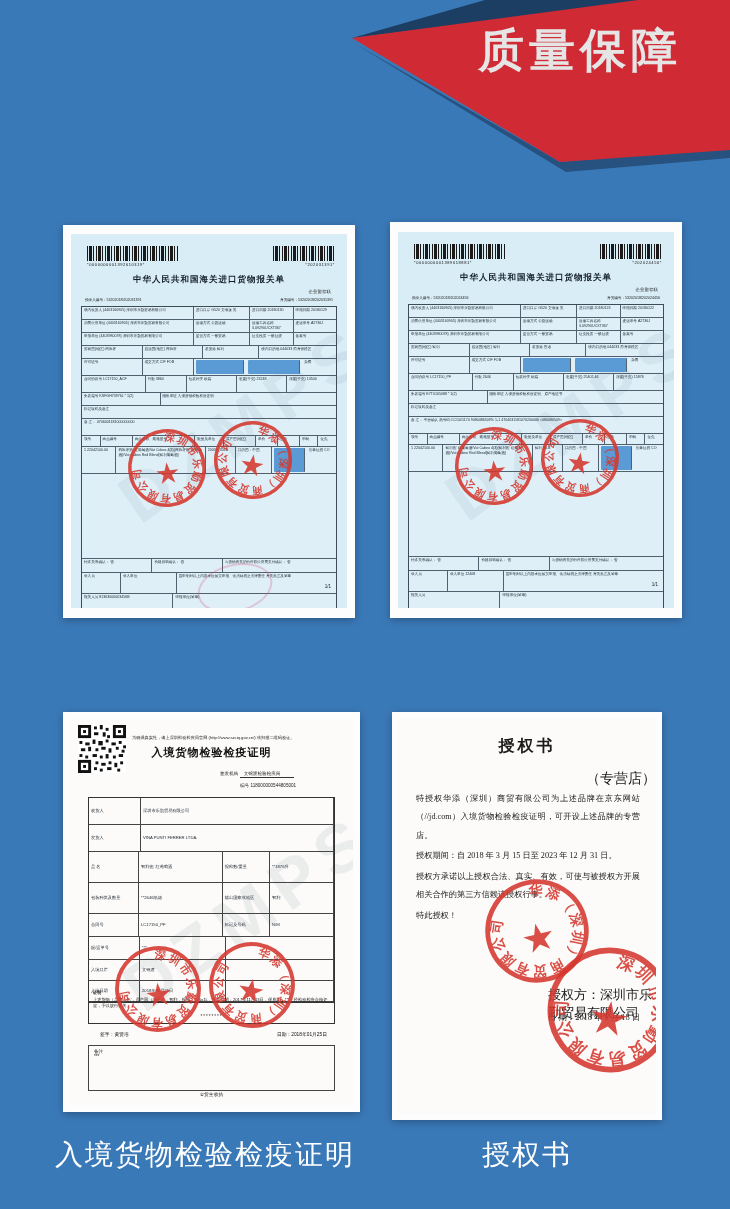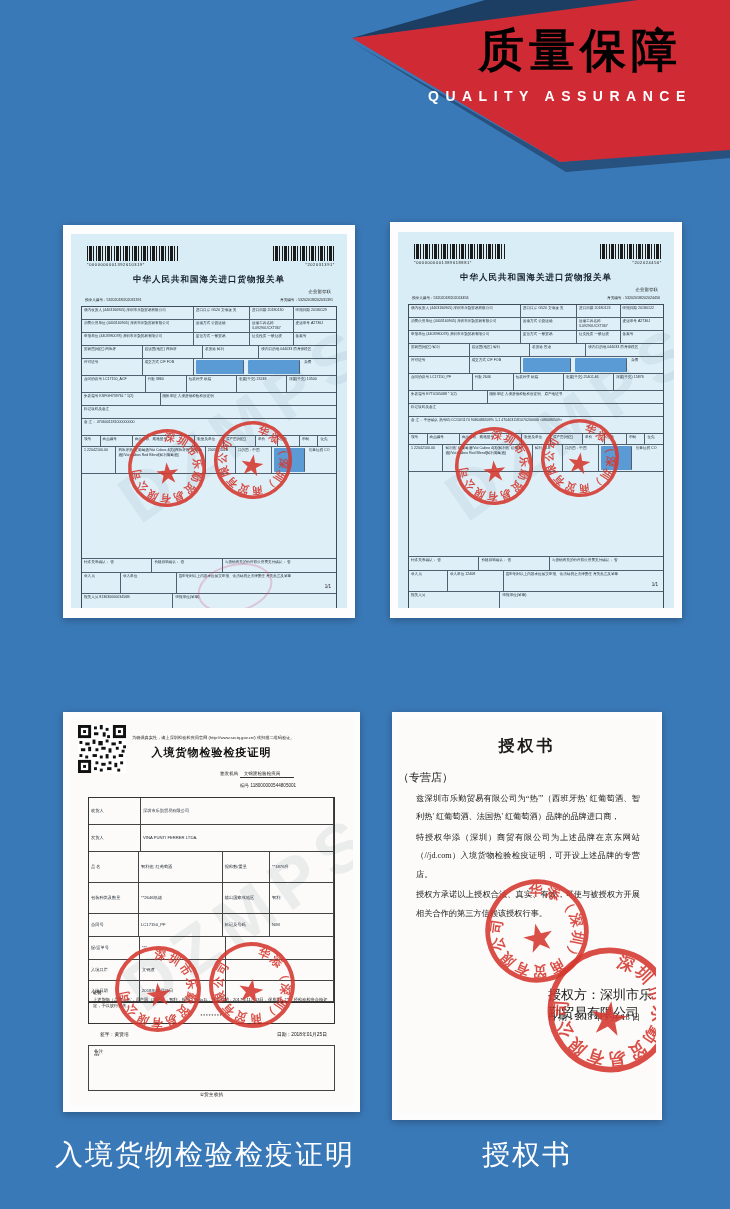--- a/index.html
+++ b/index.html
@@ -1,21 +1,21 @@
 <!DOCTYPE html>
 <html><head>
 <meta charset="utf-8">
 <style>
   html,body{margin:0;padding:0;}
   body{font-family:"Liberation Sans","DejaVu Sans",sans-serif;}
   .page{position:relative;width:730px;height:1209px;background:#3a79b8;overflow:hidden;}
 
   
   .banner-svg{position:absolute;left:0;top:0;width:730px;height:210px;}
-  .banner-zh{position:absolute;left:478px;top:20px;width:240px;color:#000000;font-size:46px;font-weight:bold;letter-spacing:5px;white-space:nowrap;}
+  .banner-zh{position:absolute;left:478px;top:20px;width:240px;color:#e5e5e5;font-size:46px;font-weight:bold;letter-spacing:5px;white-space:nowrap;}
   .banner-en{position:absolute;left:428px;top:88px;width:240px;color:#fff;font-size:14px;letter-spacing:6.5px;white-space:nowrap;font-weight:bold;}
 
   
   .doc{position:absolute;background:#fdfdfd;box-shadow:0 2px 8px rgba(0,0,0,.28);}
   .paper{position:absolute;overflow:hidden;}
   .paper-blue{background:#d9edf6;}
   .paper-white{background:#fcfbf9;}
   .watermark{position:absolute;left:-20px;top:40%;width:140%;text-align:center;transform:rotate(-35deg);font-size:68px;font-weight:bold;letter-spacing:10px;color:rgba(90,115,140,.10);pointer-events:none;}
 
   
@@ -53,21 +53,21 @@
   .cert-block{border-top:.6px solid #444;padding:3px 4px;font-size:4.2px;line-height:1.6;color:#1a1a1a;min-height:30px;}
   .cert-label{font-weight:bold;display:block;}
   .dots{position:absolute;left:0;right:0;top:295px;text-align:center;font-size:4.5px;color:#333;letter-spacing:1px;}
   .signline{position:absolute;left:30px;right:26px;top:312px;display:flex;justify-content:space-between;font-size:4.8px;color:#111;}
   .remarkbox{position:absolute;left:18px;right:18px;top:326px;height:38px;border:.8px solid #444;font-size:4.6px;color:#222;padding:3px 5px;}
   .insp-footer{position:absolute;left:0;right:0;top:372px;text-align:center;font-size:4.8px;color:#222;}
 
   
   .auth{font-family:"Liberation Serif","DejaVu Serif",serif;color:#1a1a1a;}
   .auth-title{position:absolute;left:0;right:0;top:18px;text-align:center;font-size:16px;font-weight:bold;letter-spacing:3px;}
-  .auth-sub{position:absolute;left:0;right:0;top:52px;text-align:left;font-size:11px;}
+  .auth-sub{position:absolute;left:0;right:0;top:52px;text-align:right;font-size:14px;}
   .auth-body{position:absolute;left:18px;right:16px;top:72px;font-size:8.2px;line-height:2.25;text-align:justify;}
   .auth-body p{margin:0 0 2px 0;}
   .auth-signer{position:absolute;left:150px;top:268px;font-size:13px;}
   .auth-date{position:absolute;left:150px;top:294px;font-size:8.4px;}
 
   
   .caption{position:absolute;color:#fff;text-align:center;letter-spacing:2px;}
   .cap1{left:0;right:0;top:648px;font-size:30px;}
   .cap2{left:40px;width:330px;top:1136px;font-size:28px;}
   .cap3{left:392px;width:270px;top:1136px;font-size:28px;}
@@ -94,21 +94,20 @@
 <body>
 
 <div class="page">
 
   <svg class="banner-svg" viewBox="0 0 730 210" preserveAspectRatio="none">
     <polygon points="352,38 485,0 660,0" fill="#1c3e62"></polygon>
     <polygon points="352,42 566,172 730,158 730,146 560,162" fill="#27517e"></polygon>
     <polygon points="352,38 638,0 730,0 730,150 560,162" fill="#d02a35"></polygon>
   </svg>
   <div class="banner-zh">质量保障</div>
-  <div class="banner-en">QUALITY ASSURANCE</div>
 
   <div class="doc doc1">
     <div class="paper paper-blue">
       <div class="watermark">DZMPS</div>
       <div class="barcode bc-left"></div>
       <div class="bc-num bcn-left">*0000000001392610319*</div>
       <div class="barcode bc-right"></div>
       <div class="bc-num bcn-right">*202031391*</div>
       <div class="cust-title">中华人民共和国海关进口货物报关单</div>
       <div class="copy-label">企业留存联</div>
@@ -483,23 +482,24 @@
       </div>
       <div class="insp-footer">②货主收执</div>
     </div>
   </div>
 
   <div class="doc doc4">
     <div class="paper paper-white auth">
       <div class="auth-title">授权书</div>
       <div class="auth-sub">（专营店）</div>
       <div class="auth-body">
-        <p>兹深圳市乐勤贸易有限公司为“热'”（西班牙热' 红葡萄酒、智利热' 红葡萄酒、法国热' 红葡萄酒）品牌的品牌进口商，</p>
         <p>特授权华添（深圳）商贸有限公司为上述品牌在京东网站（//jd.com）入境货物检验检疫证明，可开设上述品牌的专营店。</p>
+        <p>授权期间：自 2018 年 3 月 15 日至 2023 年 12 月 31 日。</p>
         <p>授权方承诺以上授权合法、真实、有效，可使与被授权方开展相关合作的第三方信赖该授权行事。</p>
+        <p>特此授权！</p>
       </div>
       <div class="stamp d4-sa"><svg viewBox="0 0 100 100" width="100%" height="100%">
             <defs>
               <path id="sp7" d="M50,16 a34,34 0 1,1 -0.01,0"></path>
             </defs>
             <circle cx="50" cy="50" r="46.5" fill="none" stroke="#d5372e" stroke-width="4.5"></circle>
             <text font-size="13" fill="#d5372e" letter-spacing="2" font-weight="bold"><textPath href="#sp7">华添（深圳）商贸有限公司</textPath></text>
             <text x="50" y="69" font-size="36" text-anchor="middle" fill="#d5372e">★</text>
           </svg></div>
       <div class="auth-signer">授权方：深圳市乐勤贸易有限公司</div>

